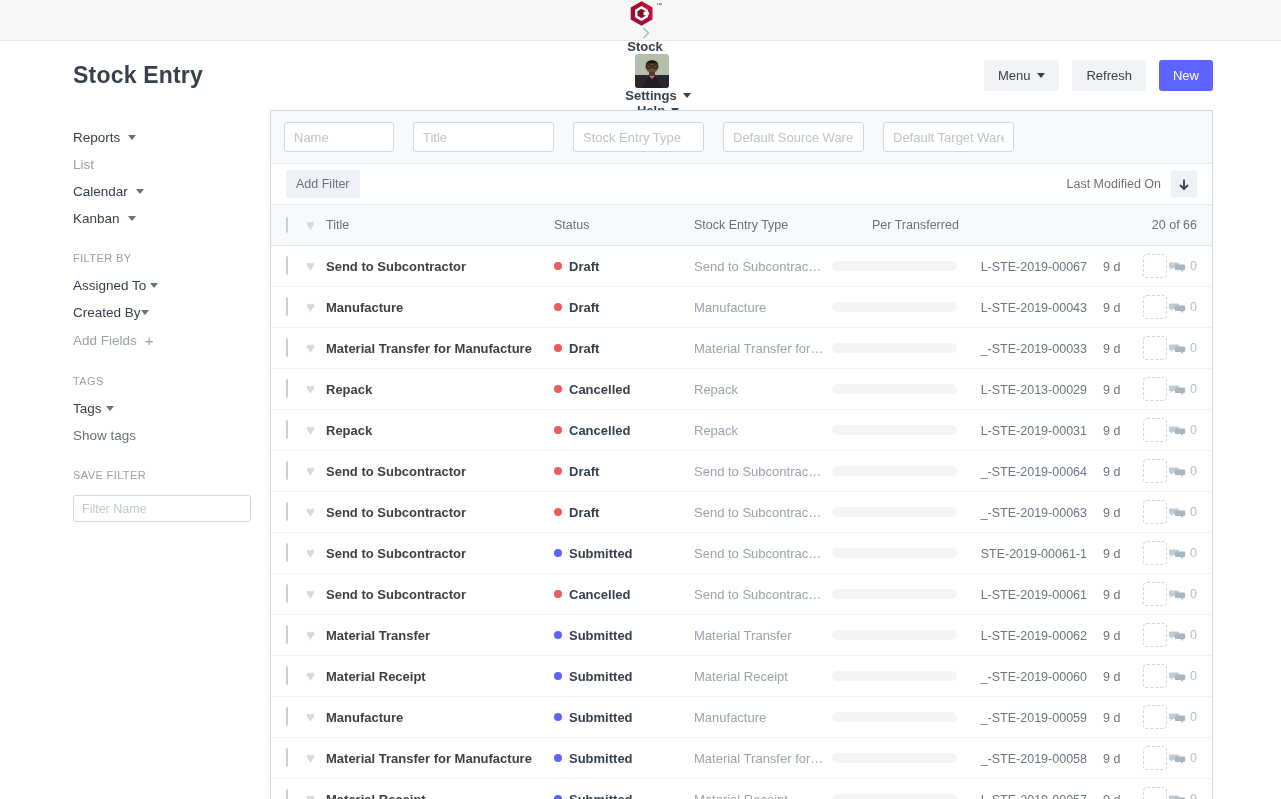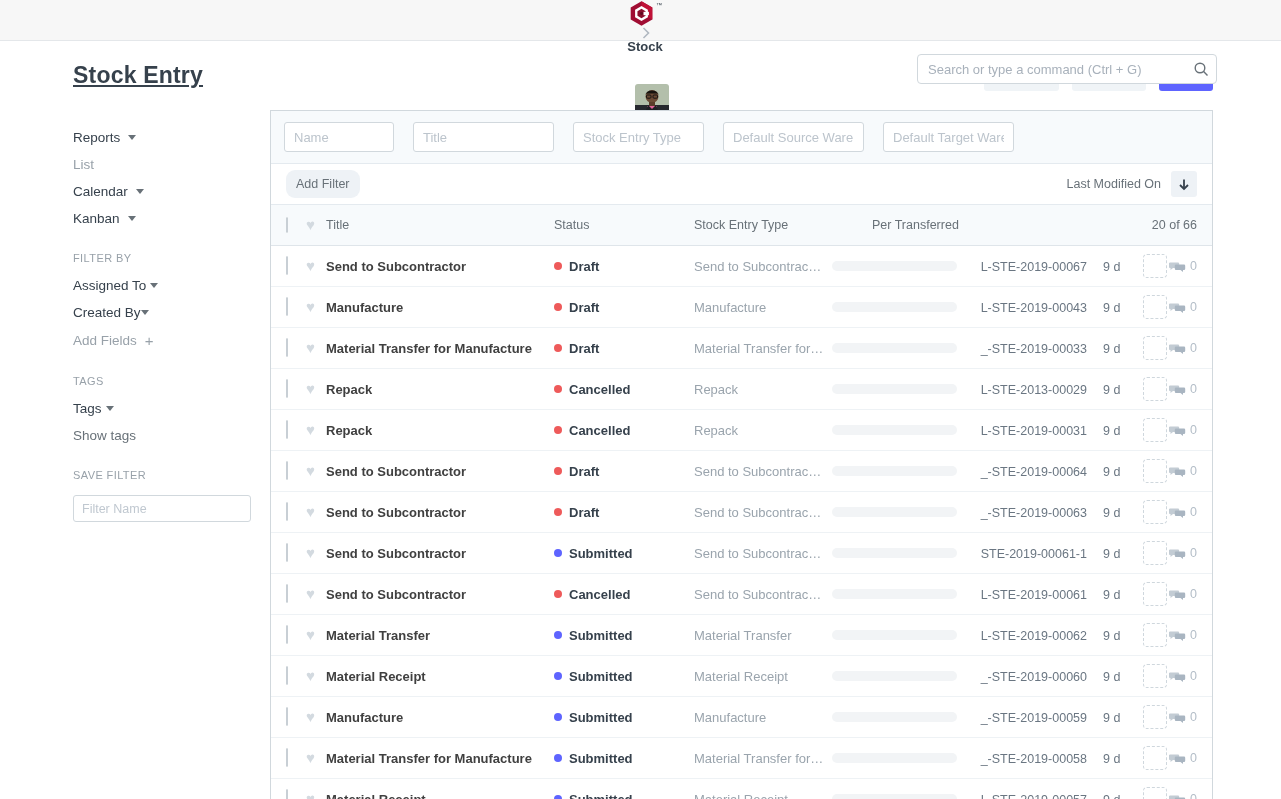--- a/index.html
+++ b/index.html
@@ -22,21 +22,21 @@
   .avatar { width:34px; height:34px; border-radius:3px; overflow:hidden; margin-left:13px; cursor:pointer; flex:none; }
   .nav-link { font-size:13px; font-weight:700; color:#36414c; margin-left:26px;
     display:flex; align-items:center; gap:6px; cursor:pointer; }
   .caret { width:0; height:0; border-left:4px solid transparent; border-right:4px solid transparent;
     border-top:5px solid #36414c; display:inline-block; }
   .caret.gray { border-top-color:#687178; }
   .bell { margin-left:26px; cursor:pointer; display:flex; align-items:center; }
 
   
   .page-head { height:69px; display:flex; align-items:center; padding:0 68px 0 73px; }
-  .page-title { font-size:23px; font-weight:700; color:#36414c; letter-spacing:0.2px;text-decoration:underline; }
+  .page-title { font-size:23px; font-weight:700; color:#36414c; letter-spacing:0.2px; }
   .head-actions { margin-left:auto; display:flex; gap:13px; align-items:center; }
   .btn { height:31px; border:none; border-radius:3px; font-size:13px; cursor:pointer;
     font-family:"Liberation Sans", sans-serif; padding:0 14px; display:flex; align-items:center; gap:7px; }
   .btn-default { background:#f0f4f7; color:#36414c; }
   .btn-primary { background:#5e64ff; color:#fff; }
 
   
   .sidebar { position:absolute; left:73px; top:130px; width:182px; font-size:13.5px; }
   .side-item { margin-bottom:12px; display:flex; align-items:center; gap:8px; cursor:pointer; color:#36414c; }
   .side-item.muted { color:#98a1a9; }
@@ -49,21 +49,21 @@
 
   
   .main { position:absolute; left:270px; top:110px; width:943px; border:1px solid #d1d8dd; background:#fff; }
   .filter-bar { display:flex; gap:19px; padding:11px 13px; background:#f7fafc; border-bottom:1px solid #e4eaef; }
   .f-input { height:30px; border:1px solid #d1d8dd; border-radius:3px; background:#fff;
     font-size:13px; padding:0 9px; font-family:"Liberation Sans", sans-serif; color:#36414c; }
   .f-input::placeholder { color:#bcc4cc; }
   .f-w1{width:110px}.f-w2{width:141px}.f-w3{width:131px}.f-w4{width:141px}.f-w5{width:131px}
   .addfilter-row { height:41px; display:flex; align-items:center; justify-content:space-between;
     padding:0 15px; border-bottom:1px solid #e4eaef; background:#fff; }
-  .add-filter-btn { background:#eef2f6; color:#687178; font-size:12.5px; border:none; border-radius:9px;
+  .add-filter-btn { background:#eef2f6; color:#687178; font-size:12.5px; border:none; border-radius:1px;
     padding:7px 10px; cursor:pointer; font-family:"Liberation Sans", sans-serif; }
   .sort-area { display:flex; align-items:center; gap:10px; }
   .sort-label { font-size:12.5px; color:#687178; }
   .sort-btn { width:26px; height:26px; background:#eef2f6; border:none; border-radius:3px;
     display:flex; align-items:center; justify-content:center; cursor:pointer; }
 
   .list-header { height:41px; display:flex; align-items:center; background:#f7fafc;
     border-bottom:1px solid #dfe5ea; padding:0 15px; font-size:12.5px; color:#687178; }
   .lrow { height:41px; display:flex; align-items:center; padding:0 15px;
     border-bottom:1px solid #eef2f5; background:#fff; cursor:pointer; }
@@ -112,29 +112,20 @@
     </span>
     <span class="logo-tm">™</span>
   </div>
   <span class="crumb-sep">
     <svg width="8" height="12" viewBox="0 0 8 12">
         <polyline points="1.5,1 6.5,6 1.5,11" fill="none" stroke="#b0b8c0" stroke-width="1.6"></polyline>
       </svg>
   </span>
   <span class="crumb">Stock</span>
 
-  <div class="search-wrap">
-    <input class="search-input" placeholder="Search or type a command (Ctrl + G)" style="">
-    <span class="search-icon">
-      <svg width="16" height="16" viewBox="0 0 16 16">
-        <circle cx="7" cy="7" r="4.8" fill="none" stroke="#687178" stroke-width="1.4"></circle>
-        <line x1="10.6" y1="10.6" x2="14.5" y2="14.5" stroke="#687178" stroke-width="1.4"></line>
-      </svg>
-    </span>
-  </div>
 
   <div class="avatar">
     <svg width="34" height="34" viewBox="0 0 34 34">
       <rect width="34" height="34" fill="#b3bfab"></rect>
       <rect x="0" y="21" width="34" height="13" fill="#26282e"></rect>
       <polygon points="12,22 22,22 20,34 14,34" fill="#e0639a"></polygon>
       <path d="M8 34 L13 21 L17 25 L21 21 L26 34 Z" fill="#1d1f24"></path>
       <circle cx="17" cy="12.5" r="6.5" fill="#6b4a35"></circle>
       <path d="M10.5 11 a6.5 4.5 0 0 1 13 0 l-1 -1.5 -11 0 z" fill="#17130f"></path>
       <rect x="11.5" y="11" width="4.5" height="3.2" rx="1" fill="none" stroke="#101010" stroke-width="0.9"></rect>

